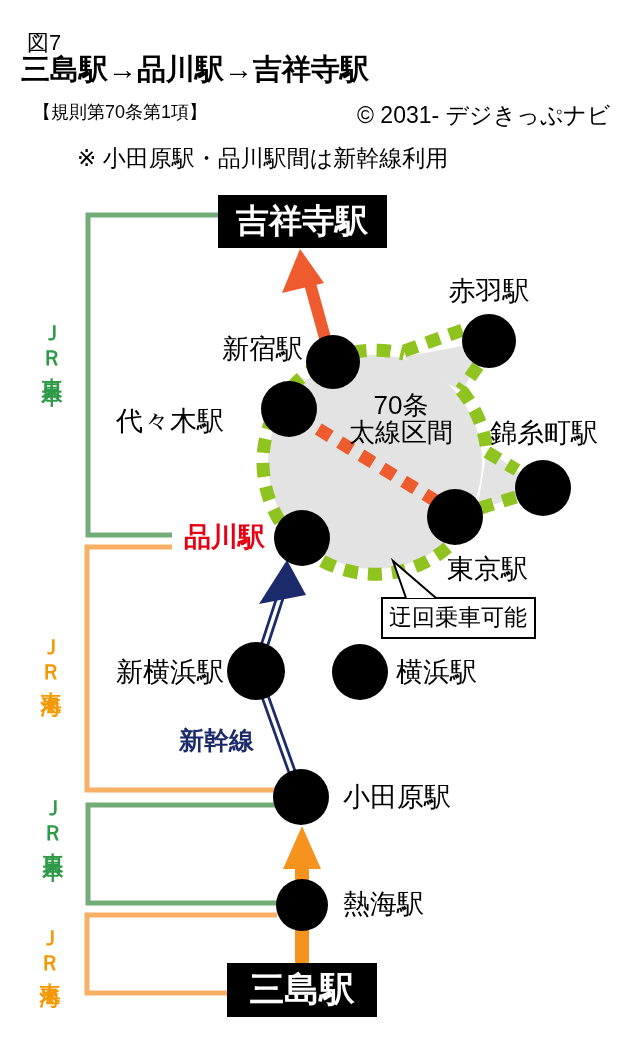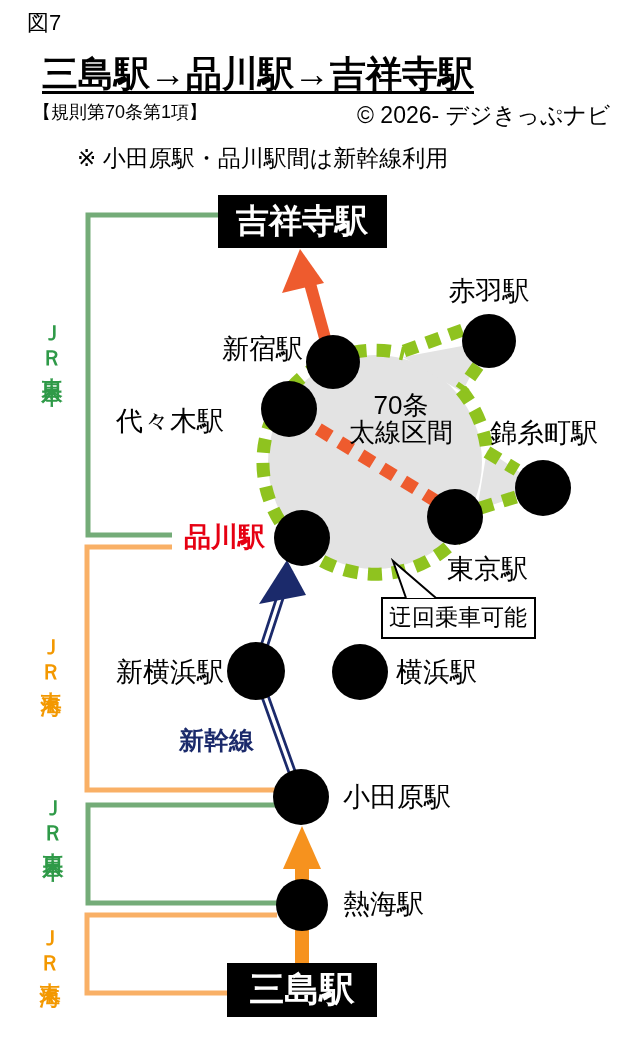--- a/index.html
+++ b/index.html
@@ -2,43 +2,43 @@
 <html><head>
 <meta charset="utf-8">
 <style>
   html,body{margin:0;padding:0;}
   body{
     width:640px;height:1043px;position:relative;background:#ffffff;
     font-family:"Liberation Sans","DejaVu Sans",sans-serif;color:#000;
     overflow:hidden;
   }
   .abs{position:absolute;}
-  .figure-label{left:27px;top:8px;font-size:22px;}
-  .main-title{left:42px;top:50px;font-size:36px;font-weight:bold;text-decoration:underline;text-underline-offset:5px;}
+  .figure-label{left:27px;top:28px;font-size:22px;}
+  .main-title{left:21px;top:50px;font-size:29px;font-weight:bold;text-underline-offset:5px;}
   .rule-ref{left:33px;top:100px;font-size:18px;}
   .copyright{left:357px;top:100px;font-size:23px;}
   .note{left:33px;top:143px;font-size:23px;margin-left:44px;}
   .vlabel{
     writing-mode:vertical-rl;text-orientation:upright;
     font-size:21px;letter-spacing:4px;font-weight:600;line-height:1;
   }
   .vlabel.green{color:#2F9A48;}
   .vlabel.orange{color:#F39800;}
   svg{position:absolute;left:0;top:0;}
   svg text{font-family:"Liberation Sans","DejaVu Sans",sans-serif;}
   .station-label{font-size:27px;fill:#000;}
   .zone-label{font-size:26px;fill:#000;}
 </style>
 </head>
 <body>
 
 <div class="abs figure-label">図7</div>
 <div class="abs main-title">三島駅→品川駅→吉祥寺駅</div>
 <div class="abs rule-ref">【規則第70条第1項】</div>
-<div class="abs copyright">© 2026- デジきっぷナビ</div>
+<div class="abs copyright">© 2031- デジきっぷナビ</div>
 <div class="abs note">※ 小田原駅・品川駅間は新幹線利用</div>
 
 <div class="abs vlabel green" style="left:42px;top:311px;">ＪＲ東日本</div>
 <div class="abs vlabel orange" style="left:41px;top:625px;">ＪＲ東海</div>
 <div class="abs vlabel green" style="left:43px;top:786px;">ＪＲ東日本</div>
 <div class="abs vlabel orange" style="left:40px;top:916px;">ＪＲ東海</div>
 
 <svg width="640" height="1043" viewBox="0 0 640 1043">
 
   <g>

